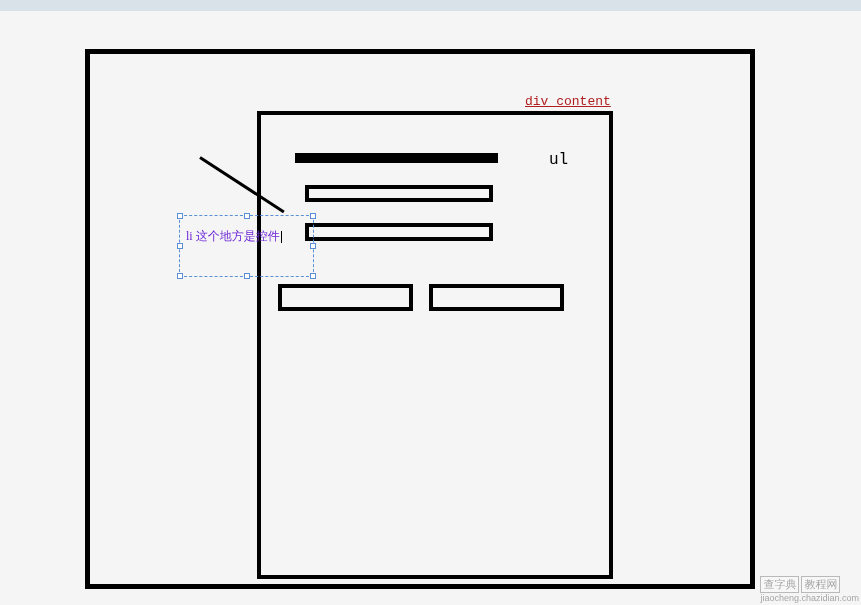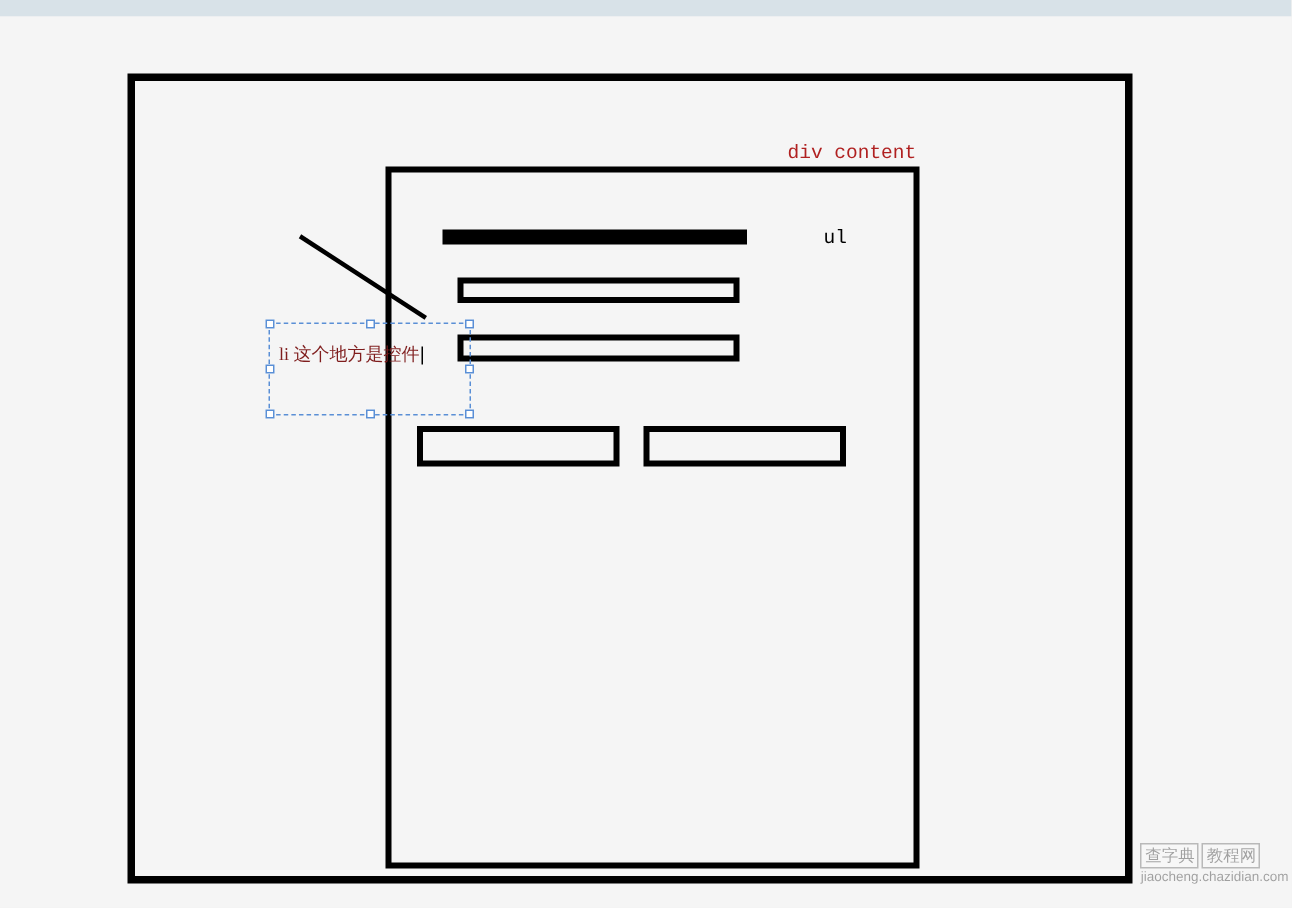--- a/index.html
+++ b/index.html
@@ -18,20 +18,21 @@
     background: #f5f5f5;
   }
 
   .label-content {
     position: absolute;
     left: 525px; top: 83px;
     color: #b02020;
     font-size: 13px;
     font-family: "Courier New", monospace;
     white-space: pre;
+    text-decoration: underline;
   }
 
   .inner-box {
     position: absolute;
     left: 257px; top: 100px;
     width: 356px; height: 468px;
     border: 4px solid #000;
     background: #f5f5f5;
   }
 
@@ -67,36 +68,36 @@
     position: absolute;
     left: 429px; top: 273px;
     width: 135px; height: 27px;
     border: 4px solid #000;
     background: #f5f5f5;
   }
 
   .label-ul {
     position: absolute;
     left: 549px; top: 140px;
-    font-size: 13px;
+    font-size: 16px;
     font-family: "Courier New", monospace;
     color: #000;
   }
 
   .textbox {
     position: absolute;
     left: 179px; top: 204px;
     width: 135px; height: 62px;
     border: 1px dashed #5a8fd6;
   }
   .textbox .txt {
     position: absolute;
     left: 6px; top: 12px;
     font-size: 12px;
-    color: #7f1d1d;
+    color: #6d28d9;
     white-space: nowrap;
   }
   .caret {
     display: inline-block;
     width: 1px; height: 12px;
     background: #000;
     vertical-align: middle;
     margin-left: 1px;
   }
   .handle {
@@ -118,21 +119,21 @@
     position: absolute;
     left: 200px; top: 145px;
     width: 100px; height: 0;
     border-top: 3px solid #000;
     transform-origin: left center;
     transform: rotate(33deg);
   }
 
   .watermark {
     position: absolute;
-    right: 2px; bottom: 16px;
+    right: 2px; bottom: 2px;
     font-size: 11px;
     color: rgba(0,0,0,0.35);
     font-family: "Microsoft YaHei", sans-serif;
   }
   .watermark .boxed {
     display: inline-block;
     border: 1px solid rgba(0,0,0,0.25);
     padding: 0 2px;
     margin-right: 2px;
     background: rgba(255,255,255,0.2);

